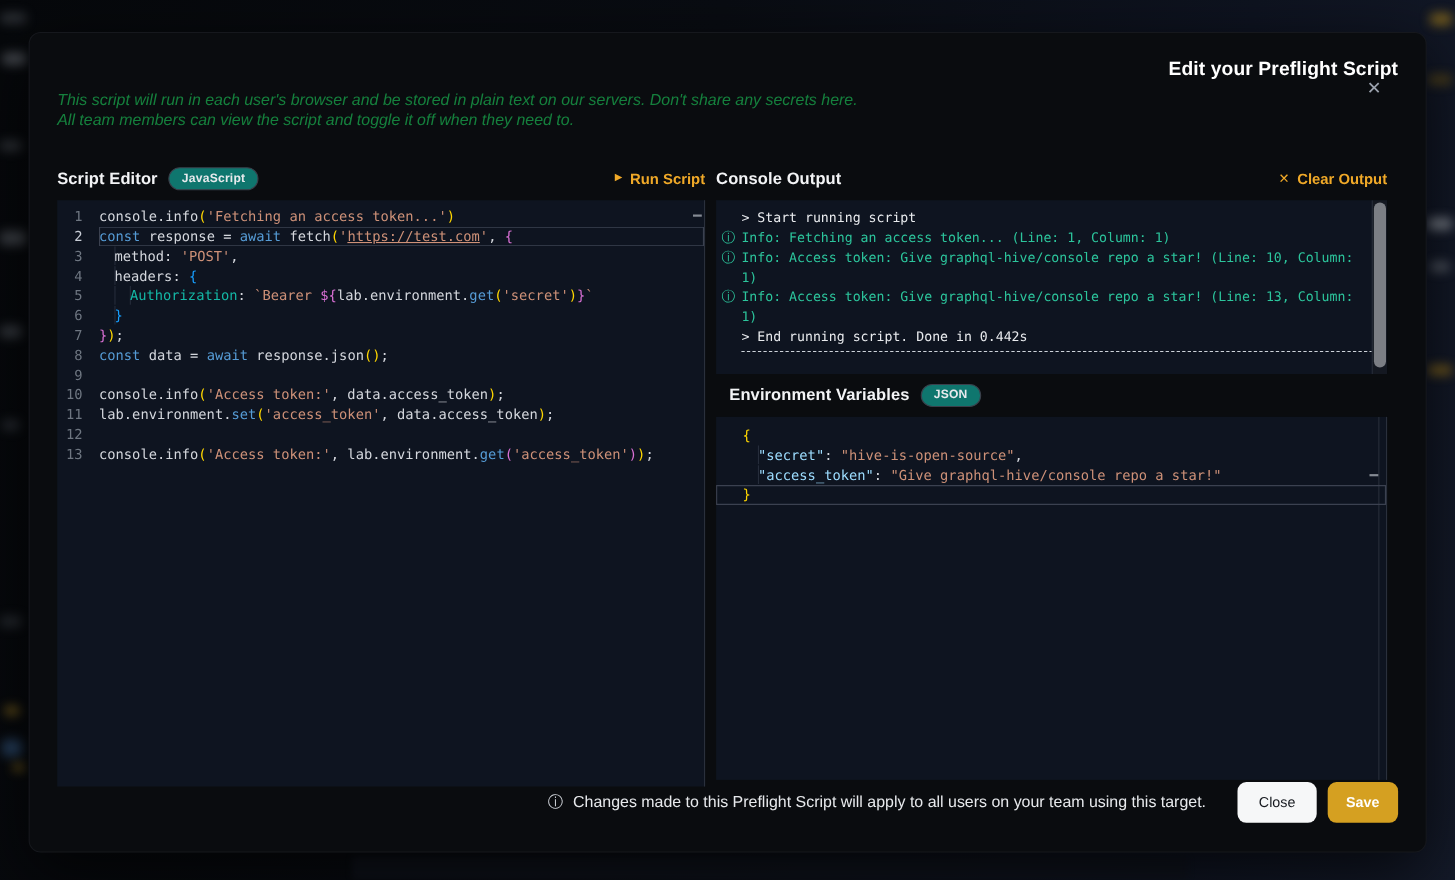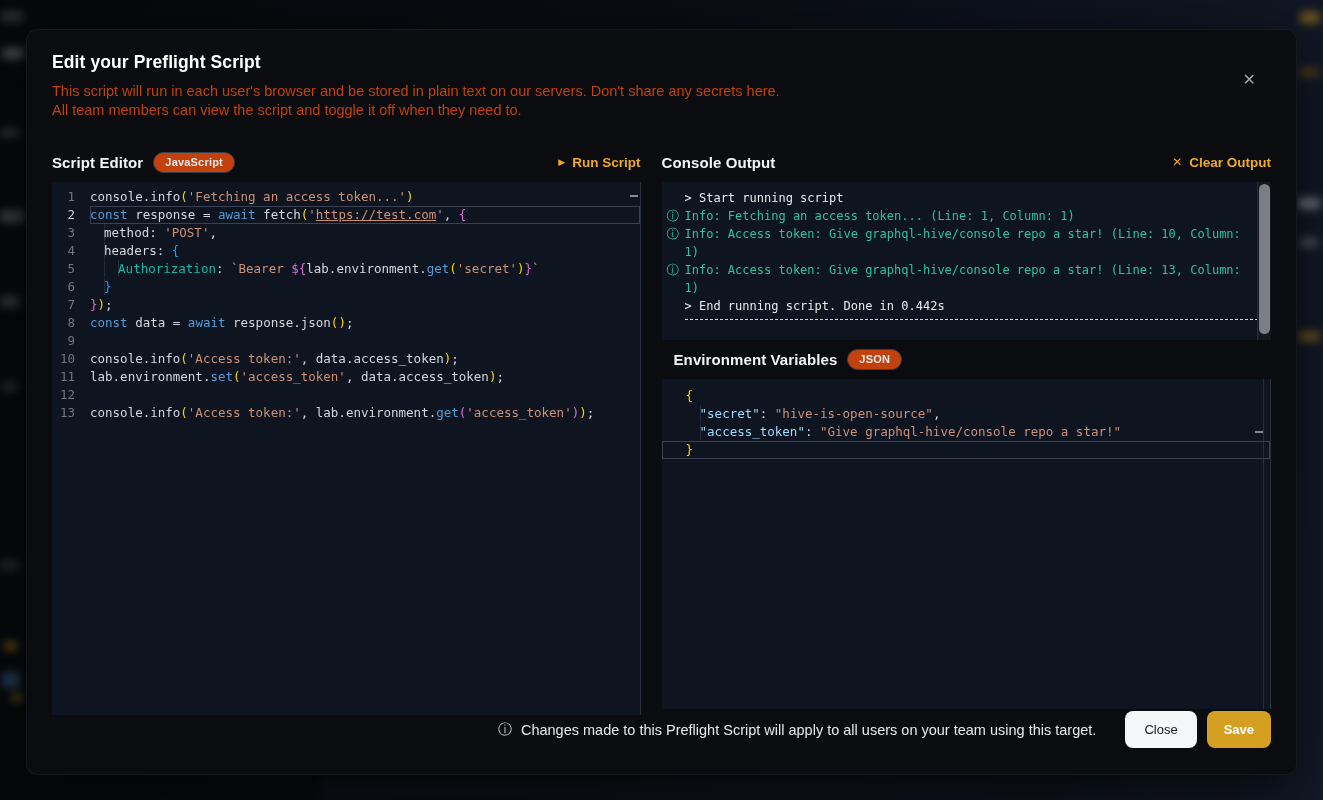--- a/index.html
+++ b/index.html
@@ -16,34 +16,34 @@
   .modal {
     position:absolute; left:27px; top:30px; width:1269px; height:744px;
     background:#0a0c0f; border-radius:10px; padding:22px 25px;
     box-shadow:0 0 0 1px #16181d, 0 18px 60px rgba(0,0,0,.7);
   }
   .modal-close {
     position:absolute; top:42px; right:40px; background:none; border:none;
     color:#9ca3af; font-size:16px; line-height:1; cursor:pointer;
     font-family:"DejaVu Sans", sans-serif;
   }
-  .title { font-size:17.5px; font-weight:700; color:#fff; letter-spacing:.1px; }
-  .desc { font-size:14.5px; color:#c2410c; line-height:19px; }
+  .title { font-size:17.5px; font-weight:700; color:#fff; letter-spacing:.1px;text-align:right; }
+  .desc { font-size:14.5px; color:#15803d; line-height:19px;font-style:italic; }
   .desc.first { margin-top:9px; }
 
-  .columns { display:flex; gap:21px; margin-top:30px; }
+  .columns { display:flex; gap:10px; margin-top:30px; }
   .col-left { width:589px; }
   .col-right { width:610px; }
 
   .panel-header { display:flex; align-items:center; height:24px; margin-bottom:8px; }
   .panel-header h2 { font-size:15px; font-weight:700; color:#f3f4f6; letter-spacing:.1px; }
   .badge {
     margin-left:10px; font-size:11px; font-weight:700; color:#e8eaed;
     border:1px solid #3a404b; border-radius:999px; padding:3px 11px 4px;
-    background:#c2410c; letter-spacing:.2px;text-align:right;
+    background:#0f766e; letter-spacing:.2px;text-align:right;
   }
   .spacer { flex:1; }
   .link-btn {
     display:flex; align-items:center; gap:7px; background:none; border:none;
     color:#f0a928; font-size:13.5px; font-weight:700; cursor:pointer;
     font-family:"Liberation Sans", sans-serif;
   }
   .play-glyph { font-size:9px; line-height:1; font-family:"DejaVu Sans", sans-serif; }
   .x-glyph { font-size:12px; line-height:1; font-family:"DejaVu Sans", sans-serif; }
 

